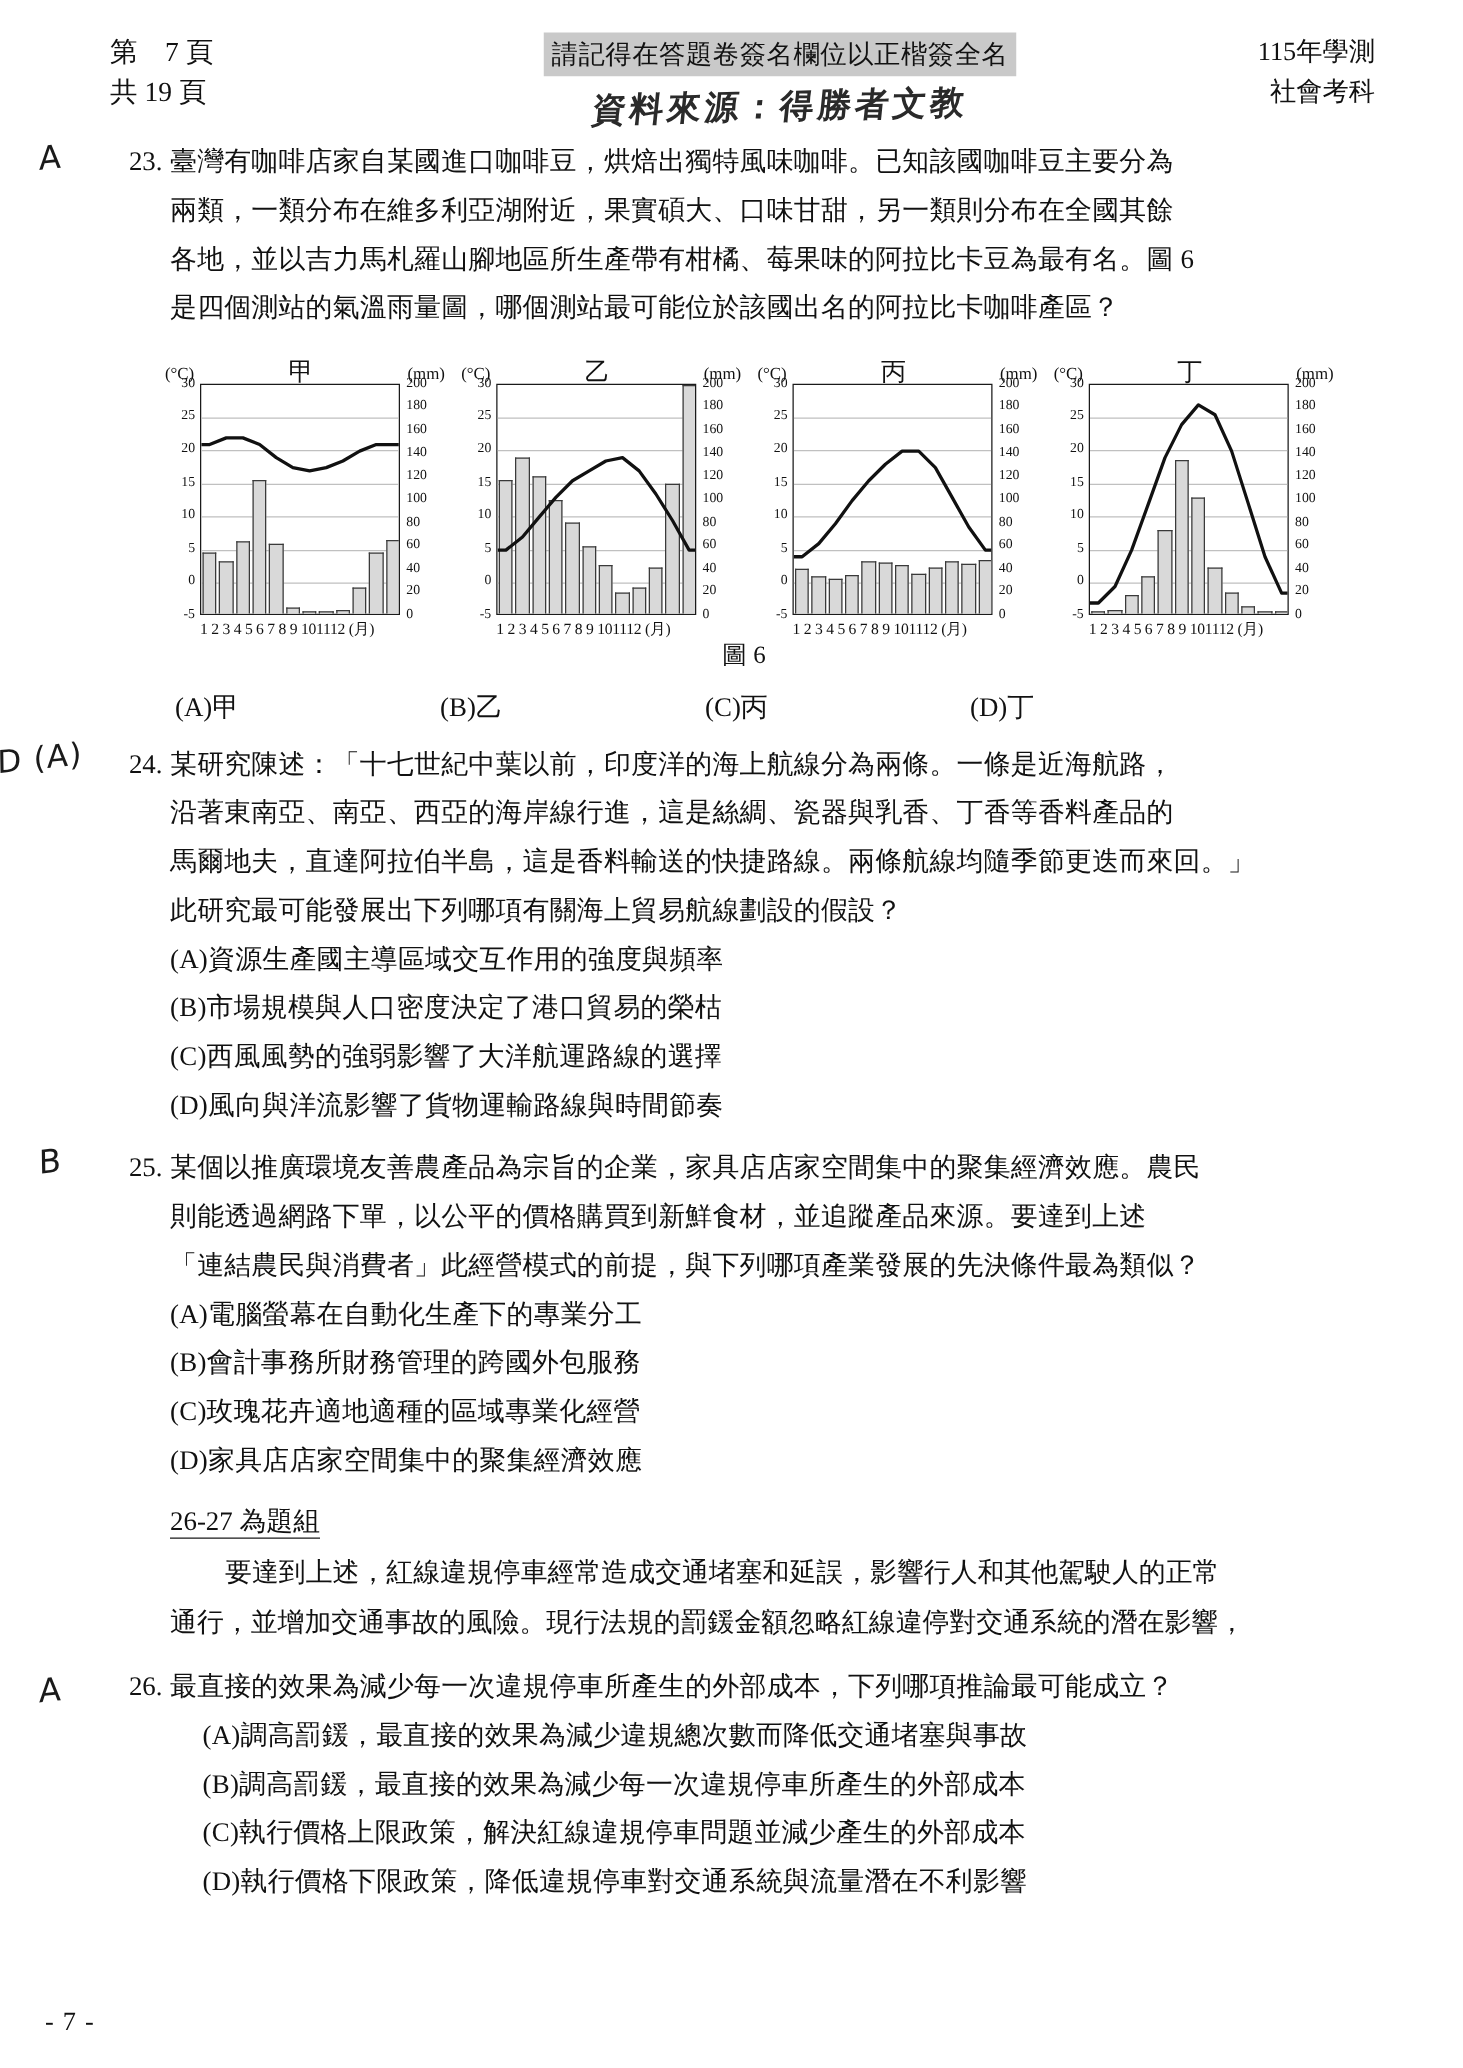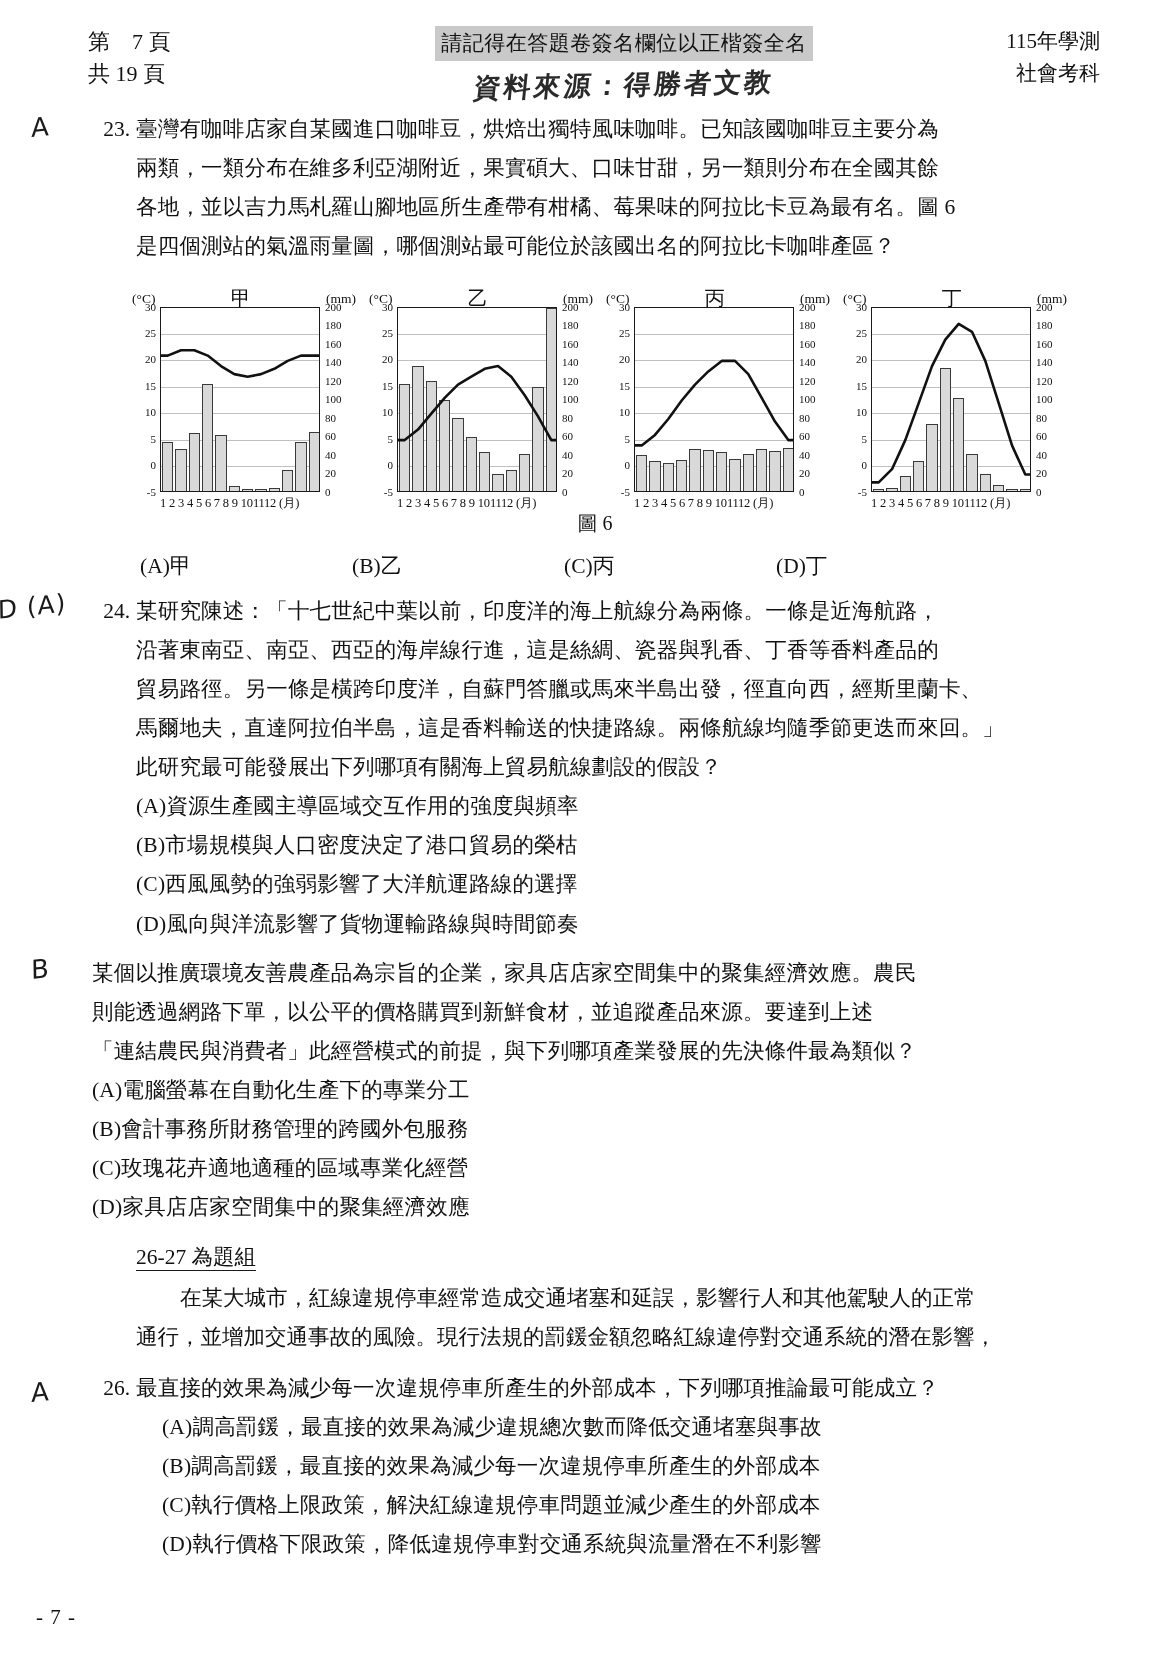--- a/index.html
+++ b/index.html
@@ -453,48 +453,48 @@
     <div>(C)丙</div>
     <div>(D)丁</div>
   </div>
 
   <div class="qblock q24">
     <div class="qmark">D (A)</div>
     <div class="qnum">24.</div>
     <div class="qbody">
       <p>某研究陳述：「十七世紀中葉以前，印度洋的海上航線分為兩條。一條是近海航路，</p>
       <p>沿著東南亞、南亞、西亞的海岸線行進，這是絲綢、瓷器與乳香、丁香等香料產品的</p>
-      <p>貿易路徑。另一條是橫跨印度洋，自蘇門答臘或馬來半島出發，徑直向西，經斯里蘭卡、</p>
       <p>馬爾地夫，直達阿拉伯半島，這是香料輸送的快捷路線。兩條航線均隨季節更迭而來回。」</p>
       <p>此研究最可能發展出下列哪項有關海上貿易航線劃設的假設？</p>
       <p class="opt">(A)資源生產國主導區域交互作用的強度與頻率</p>
       <p class="opt">(B)市場規模與人口密度決定了港口貿易的榮枯</p>
       <p class="opt">(C)西風風勢的強弱影響了大洋航運路線的選擇</p>
       <p class="opt">(D)風向與洋流影響了貨物運輸路線與時間節奏</p>
     </div>
   </div>
 
   <div class="qblock q25">
     <div class="qmark">B</div>
+    <div class="qnum">25.</div>
     <div class="qbody">
       <p>某個以推廣環境友善農產品為宗旨的企業，家具店店家空間集中的聚集經濟效應。農民</p>
       <p>則能透過網路下單，以公平的價格購買到新鮮食材，並追蹤產品來源。要達到上述</p>
       <p>「連結農民與消費者」此經營模式的前提，與下列哪項產業發展的先決條件最為類似？</p>
       <p class="opt">(A)電腦螢幕在自動化生產下的專業分工</p>
       <p class="opt">(B)會計事務所財務管理的跨國外包服務</p>
       <p class="opt">(C)玫瑰花卉適地適種的區域專業化經營</p>
       <p class="opt">(D)家具店店家空間集中的聚集經濟效應</p>
     </div>
   </div>
 
   <div class="group-head">
     <span>26-27 為題組</span>
   </div>
   <div class="group-text">
-    <p class="indent1">在某大城市，紅線違規停車經常造成交通堵塞和延誤，影響行人和其他駕駛人的正常</p>
+    <p class="indent1">要達到上述，紅線違規停車經常造成交通堵塞和延誤，影響行人和其他駕駛人的正常</p>
     <p>通行，並增加交通事故的風險。現行法規的罰鍰金額忽略紅線違停對交通系統的潛在影響，</p>
   </div>
 
   <div class="qblock q26">
     <div class="qmark">A</div>
     <div class="qnum">26.</div>
     <div class="qbody">
       <p>最直接的效果為減少每一次違規停車所產生的外部成本，下列哪項推論最可能成立？</p>
       <div class="opts-indent">
         <p class="opt">(A)調高罰鍰，最直接的效果為減少違規總次數而降低交通堵塞與事故</p>

